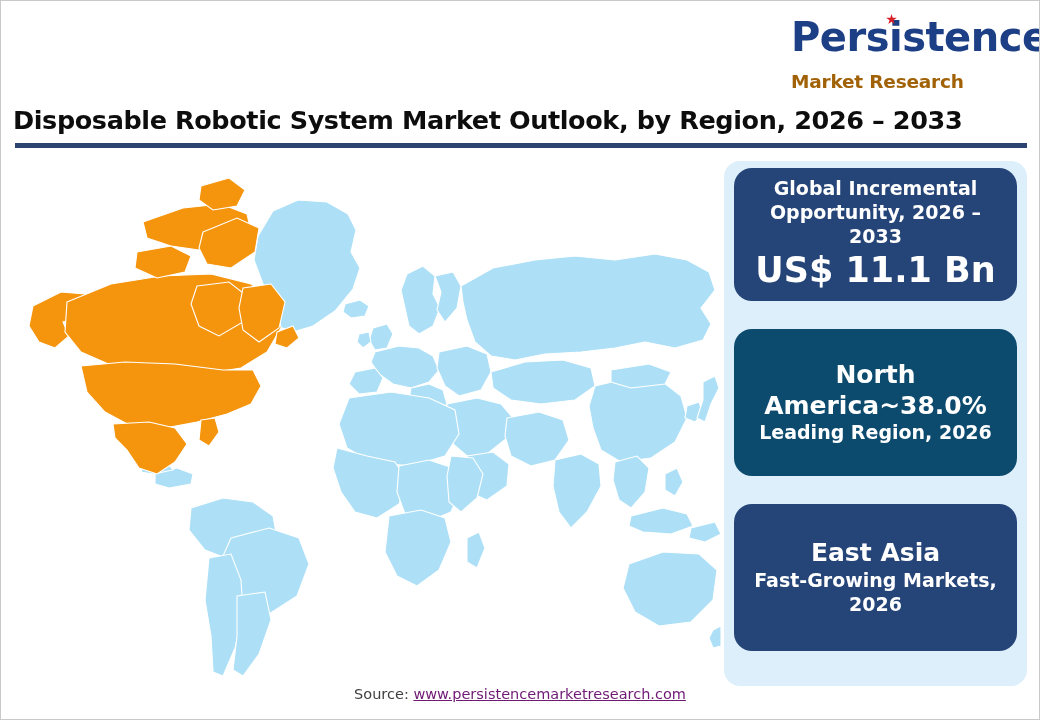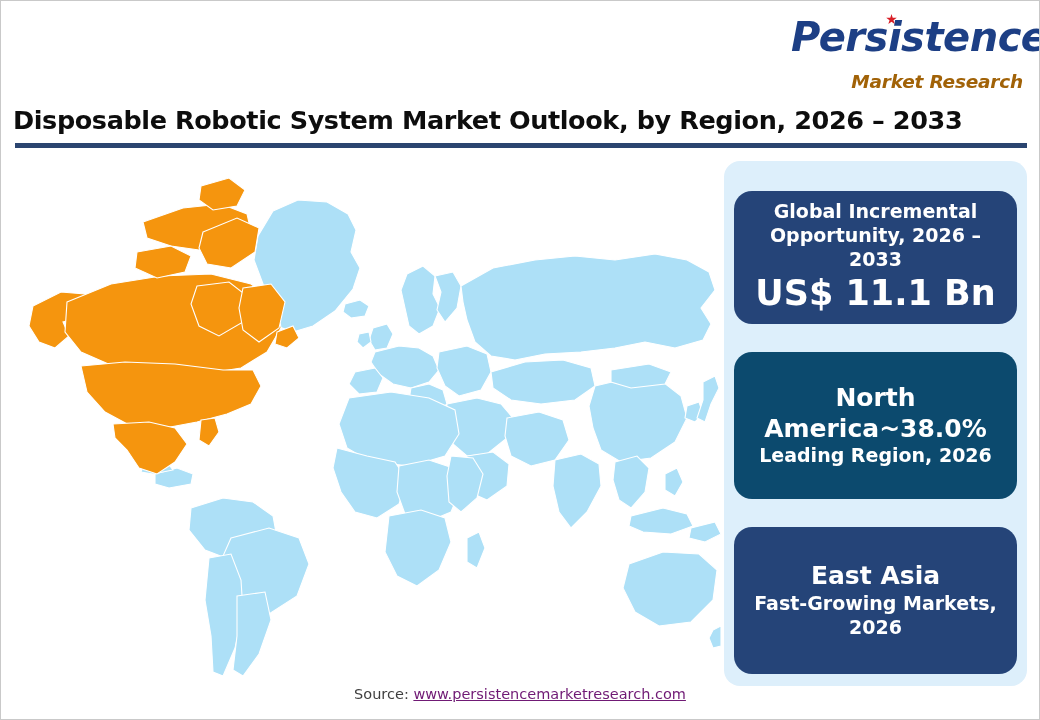--- a/index.html
+++ b/index.html
@@ -19,23 +19,22 @@
     border: 1px solid #c9c9c9;
     overflow: hidden;
   }
 
   
   #logo {
     position: absolute;
     top: 16px;
     right: 16px;
     width: 232px;
-    text-align: right;
+    text-align: left;
     user-select: none;
-    font-style: italic;
   }
   #logo-main {
     font-family: "DejaVu Sans", sans-serif;
     font-size: 40px;
     font-weight: 700;
     color: #1d3f85;
     letter-spacing: -0.5px;
     line-height: 1;
     position: relative;
     display: inline-block;
@@ -97,21 +96,21 @@
     left: 723px;
     top: 160px;
     width: 303px;
     height: 525px;
     background: #ddeffb;
     border-radius: 16px;
     display: flex;
     flex-direction: column;
     align-items: center;
     justify-content: flex-start;
-    padding-top: 30px;
+    padding-top: 7px;
     gap: 28px;
   }
 
   .card {
     width: 283px;
     border-radius: 18px;
     display: flex;
     flex-direction: column;
     align-items: center;
     justify-content: center;

